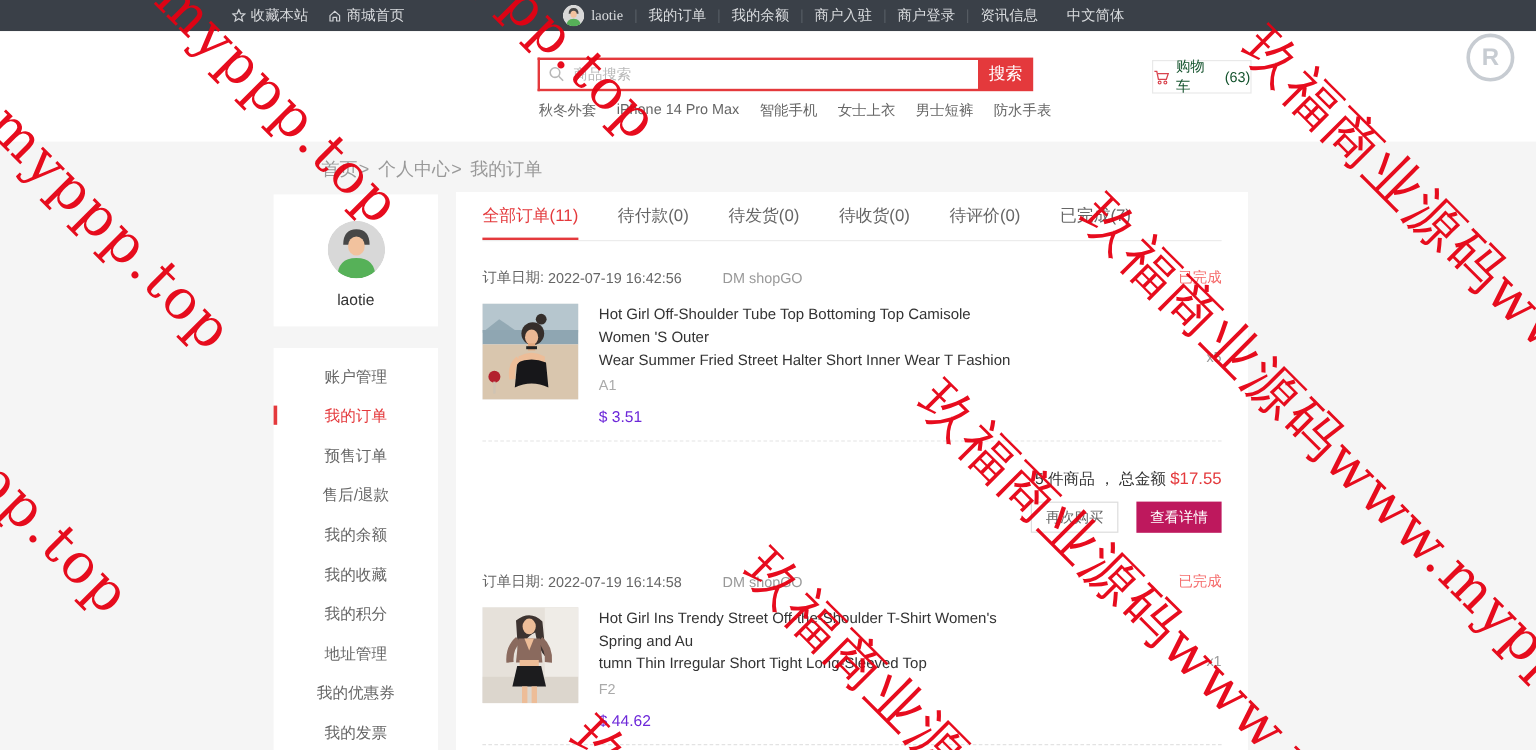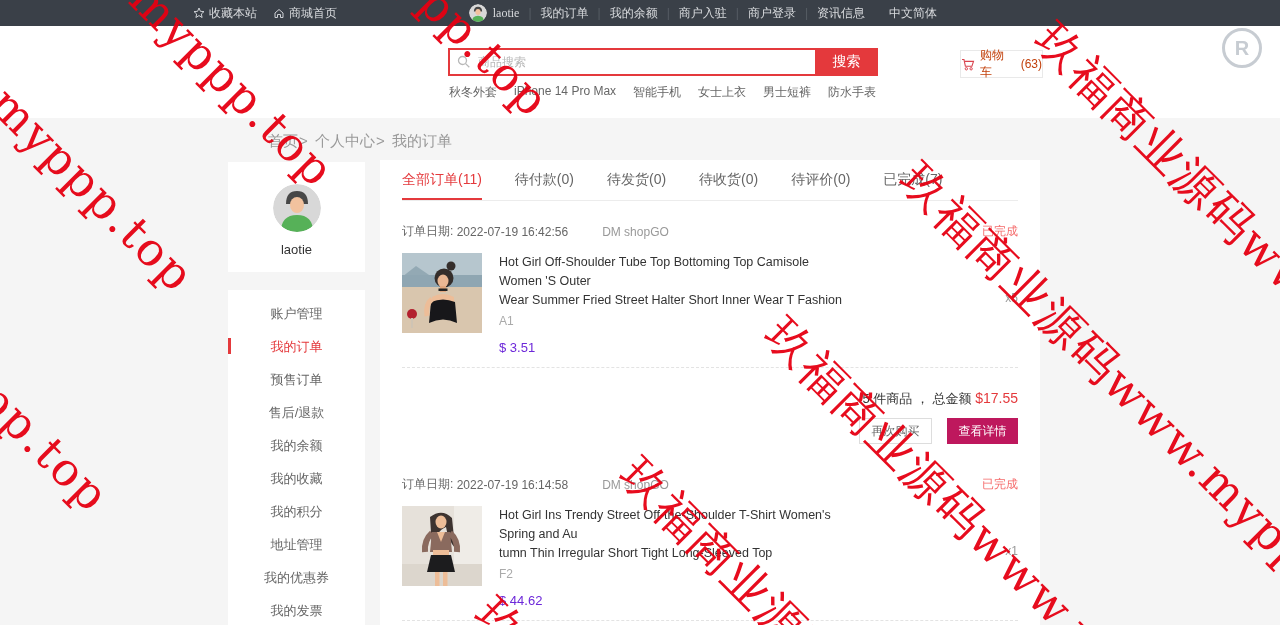--- a/index.html
+++ b/index.html
@@ -17,25 +17,25 @@
   .tb-avatar{width:18px;height:18px;border-radius:50%;overflow:hidden;flex:none;margin-right:6px;}
   .tb-lang{margin-left:24px;}
 
   
   .header{position:absolute;top:26px;left:0;width:1280px;height:92px;background:#fff;padding-left:36px;}
   .search-wrap{position:absolute;left:448px;top:22px;display:flex;}
   .search-input{box-sizing:border-box;width:367px;height:28px;border:2px solid #e4393c;border-right:none;
     padding:0 8px 0 28px;font-size:12px;color:#333;outline:none;}
   .search-input::placeholder{color:#b8b8b8;}
   .search-icon{position:absolute;left:9px;top:7px;}
-  .search-btn{width:63px;height:28px;background:#e4393c;color:#fff;border:none;font-size:14px;cursor:pointer;}
+  .search-btn{width:46px;height:28px;background:#e4393c;color:#fff;border:none;font-size:14px;cursor:pointer;}
   .hot-words{position:absolute;left:449px;top:58px;display:flex;gap:17px;font-size:12px;color:#666;}
   .hot-word{cursor:pointer;white-space:nowrap;}
   .cart-box{position:absolute;left:960px;top:24px;width:81px;height:26px;border:1px solid #e9e9e9;background:#fff;
-    display:flex;align-items:center;justify-content:center;gap:5px;font-size:12px;color:#c2410c;cursor:pointer;}
+    display:flex;align-items:center;justify-content:center;gap:5px;font-size:12px;color:#14532d;cursor:pointer;}
   .logo-r{position:absolute;left:1222px;top:2px;width:34px;height:34px;border:3px solid #c7ccd2;border-radius:50%;
     display:flex;align-items:center;justify-content:center;font-size:20px;font-weight:bold;color:#c7ccd2;}
 
   
   .breadcrumb{position:absolute;left:228px;top:132px;font-size:15px;color:#999;margin-left:40px;}
   .crumb{cursor:pointer;}
   .crumb-sep{margin:0 3px 0 1px;}
 
   
   .side-card-user{position:absolute;left:228px;top:162px;width:137px;height:110px;background:#fff;text-align:center;}

